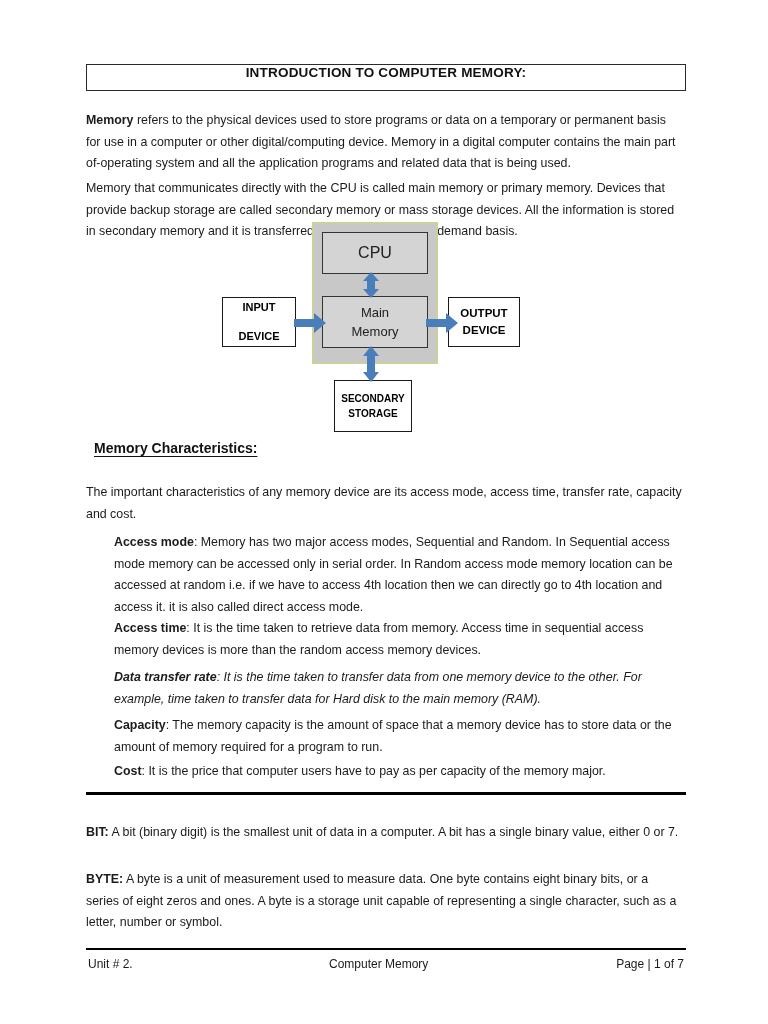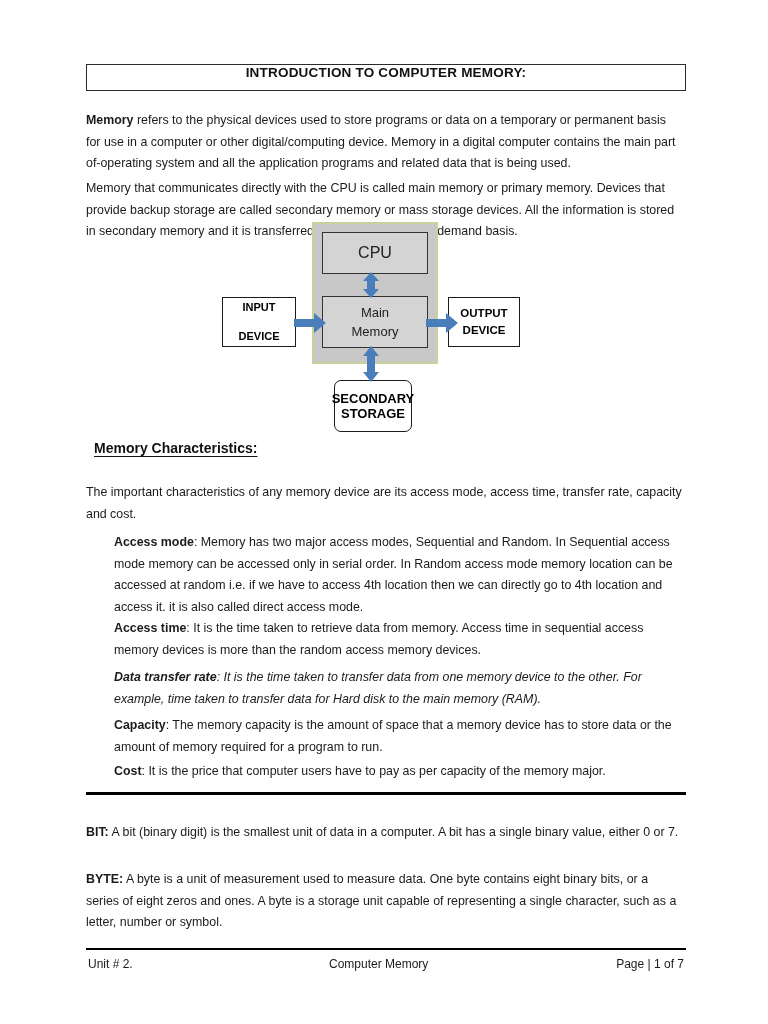--- a/index.html
+++ b/index.html
@@ -133,25 +133,24 @@
     font-size: 11.5px;
     font-weight: bold;
     line-height: 17px;
     color: #000;
   }
   .dg-secondary {
     left: 248px;
     top: 160px;
     width: 78px;
     height: 52px;
-    font-size: 13px;
+    font-size: 10px;
     font-weight: bold;
     line-height: 15px;
     color: #000;
-    border-radius: 7px;
   }
   .arrow-svg {
     position: absolute;
     overflow: visible;
   }
   .a-cpu-mem  { left: 272px; top: 52px; }
   .a-in-mem   { left: 208px; top: 93px; }
   .a-mem-out  { left: 340px; top: 93px; }
   .a-mem-sec  { left: 272px; top: 126px; }
 

